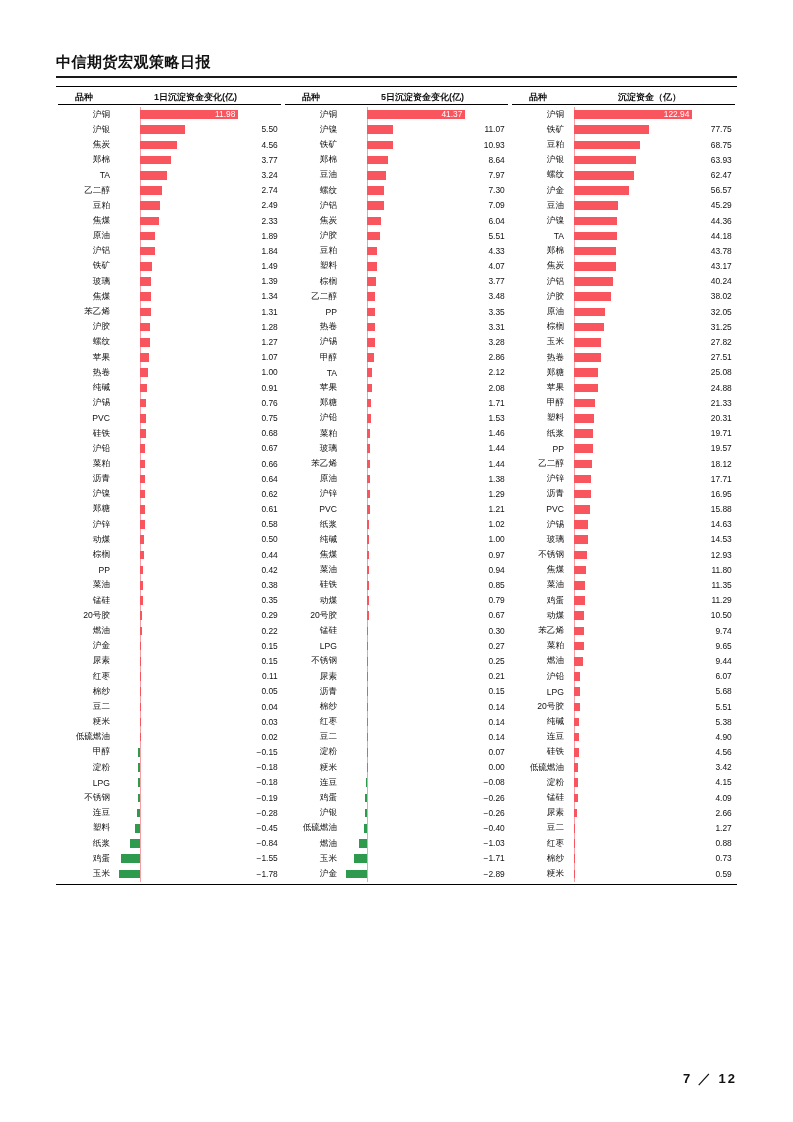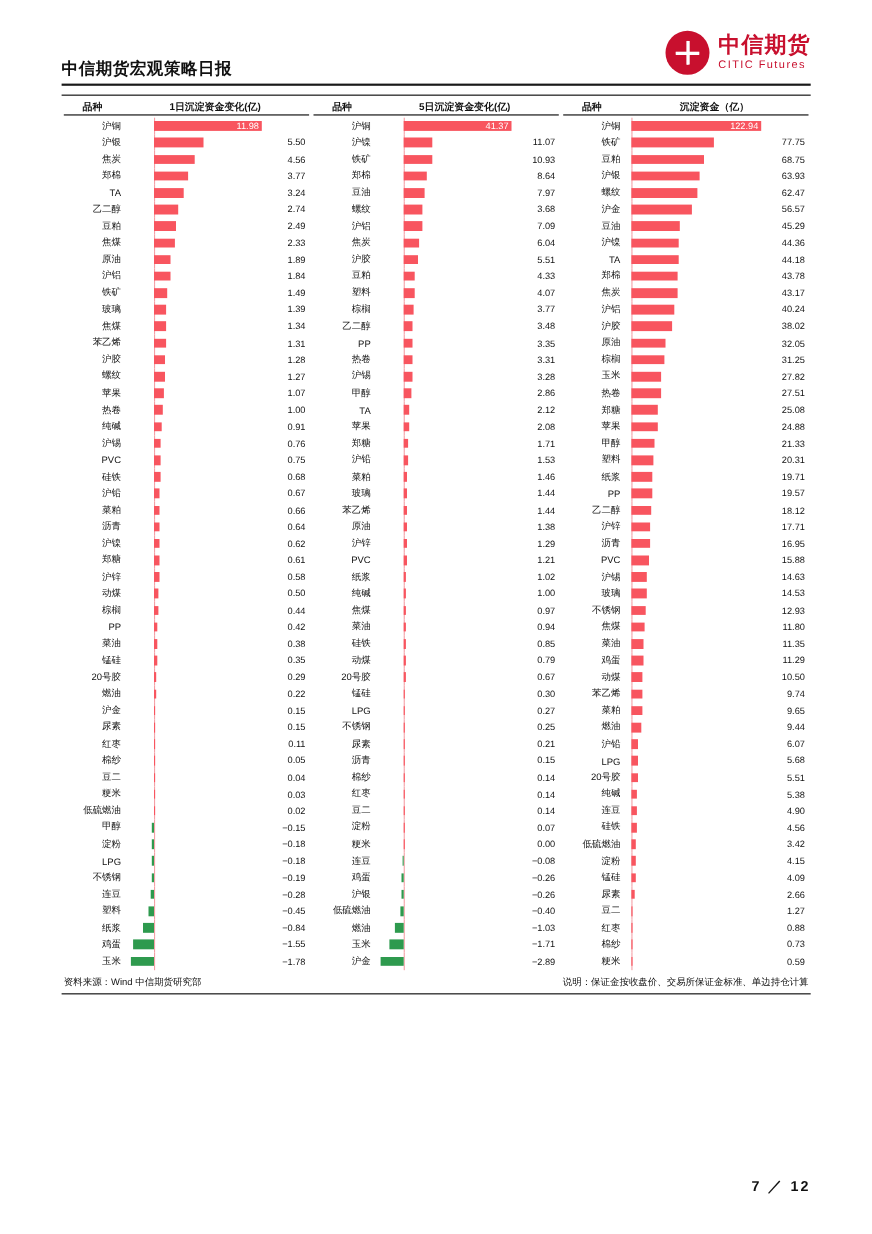--- a/index.html
+++ b/index.html
@@ -60,27 +60,20 @@
 
   .pagenum { position:absolute; right:56px; bottom:34px; font-size:13px; font-weight:bold; letter-spacing:2px; }
 </style>
 </head>
 <body>
 
 <div class="page">
 
   <div class="header">
     <div class="doc-title">中信期货宏观策略日报</div>
-    <div class="logo">
-      <div class="logo-mark"></div>
-      <div class="logo-text">
-        <div class="logo-cn">中信期货</div>
-        <div class="logo-en">CITIC Futures</div>
-      </div>
-    </div>
     <div class="header-rule"></div>
   </div>
 
 
   <div class="frame">
     <div class="cols" id="cols">
         <div class="col">
           <div class="col-head">
             <div class="h-name">品种</div>
             <div class="h-title">1日沉淀资金变化(亿)</div>
@@ -540,21 +533,21 @@
                 <div class="axis" style="left: 14%;"></div>
                 <div class="bar pos" style="left: 14%; width: 11.5591%;"></div>
                 <div class="val" style="right: 2%;">7.97</div>
               </div>
             </div>
             <div class="row">
               <div class="r-name">螺纹</div>
               <div class="r-plot">
                 <div class="axis" style="left: 14%;"></div>
                 <div class="bar pos" style="left: 14%; width: 10.5874%;"></div>
-                <div class="val" style="right: 2%;">3.68</div>
+                <div class="val" style="right: 2%;">7.30</div>
               </div>
             </div>
             <div class="row">
               <div class="r-name">沪铝</div>
               <div class="r-plot">
                 <div class="axis" style="left: 14%;"></div>
                 <div class="bar pos" style="left: 14%; width: 10.2828%;"></div>
                 <div class="val" style="right: 2%;">7.09</div>
               </div>
             </div>
@@ -1322,20 +1315,16 @@
               <div class="r-name">粳米</div>
               <div class="r-plot">
                 <div class="axis" style="left: 2%;"></div>
                 <div class="bar pos" style="left: 2%; width: 0.345534%;"></div>
                 <div class="val" style="right: 2%;">0.59</div>
               </div>
             </div>
           </div>
         </div>
       </div>
-    <div class="frame-foot">
-      <div>资料来源：Wind 中信期货研究部</div>
-      <div>说明：保证金按收盘价、交易所保证金标准、单边持仓计算</div>
-    </div>
   </div>
 
   <div class="pagenum">7 ／ 12</div>
 </div>
 
 </body></html>

